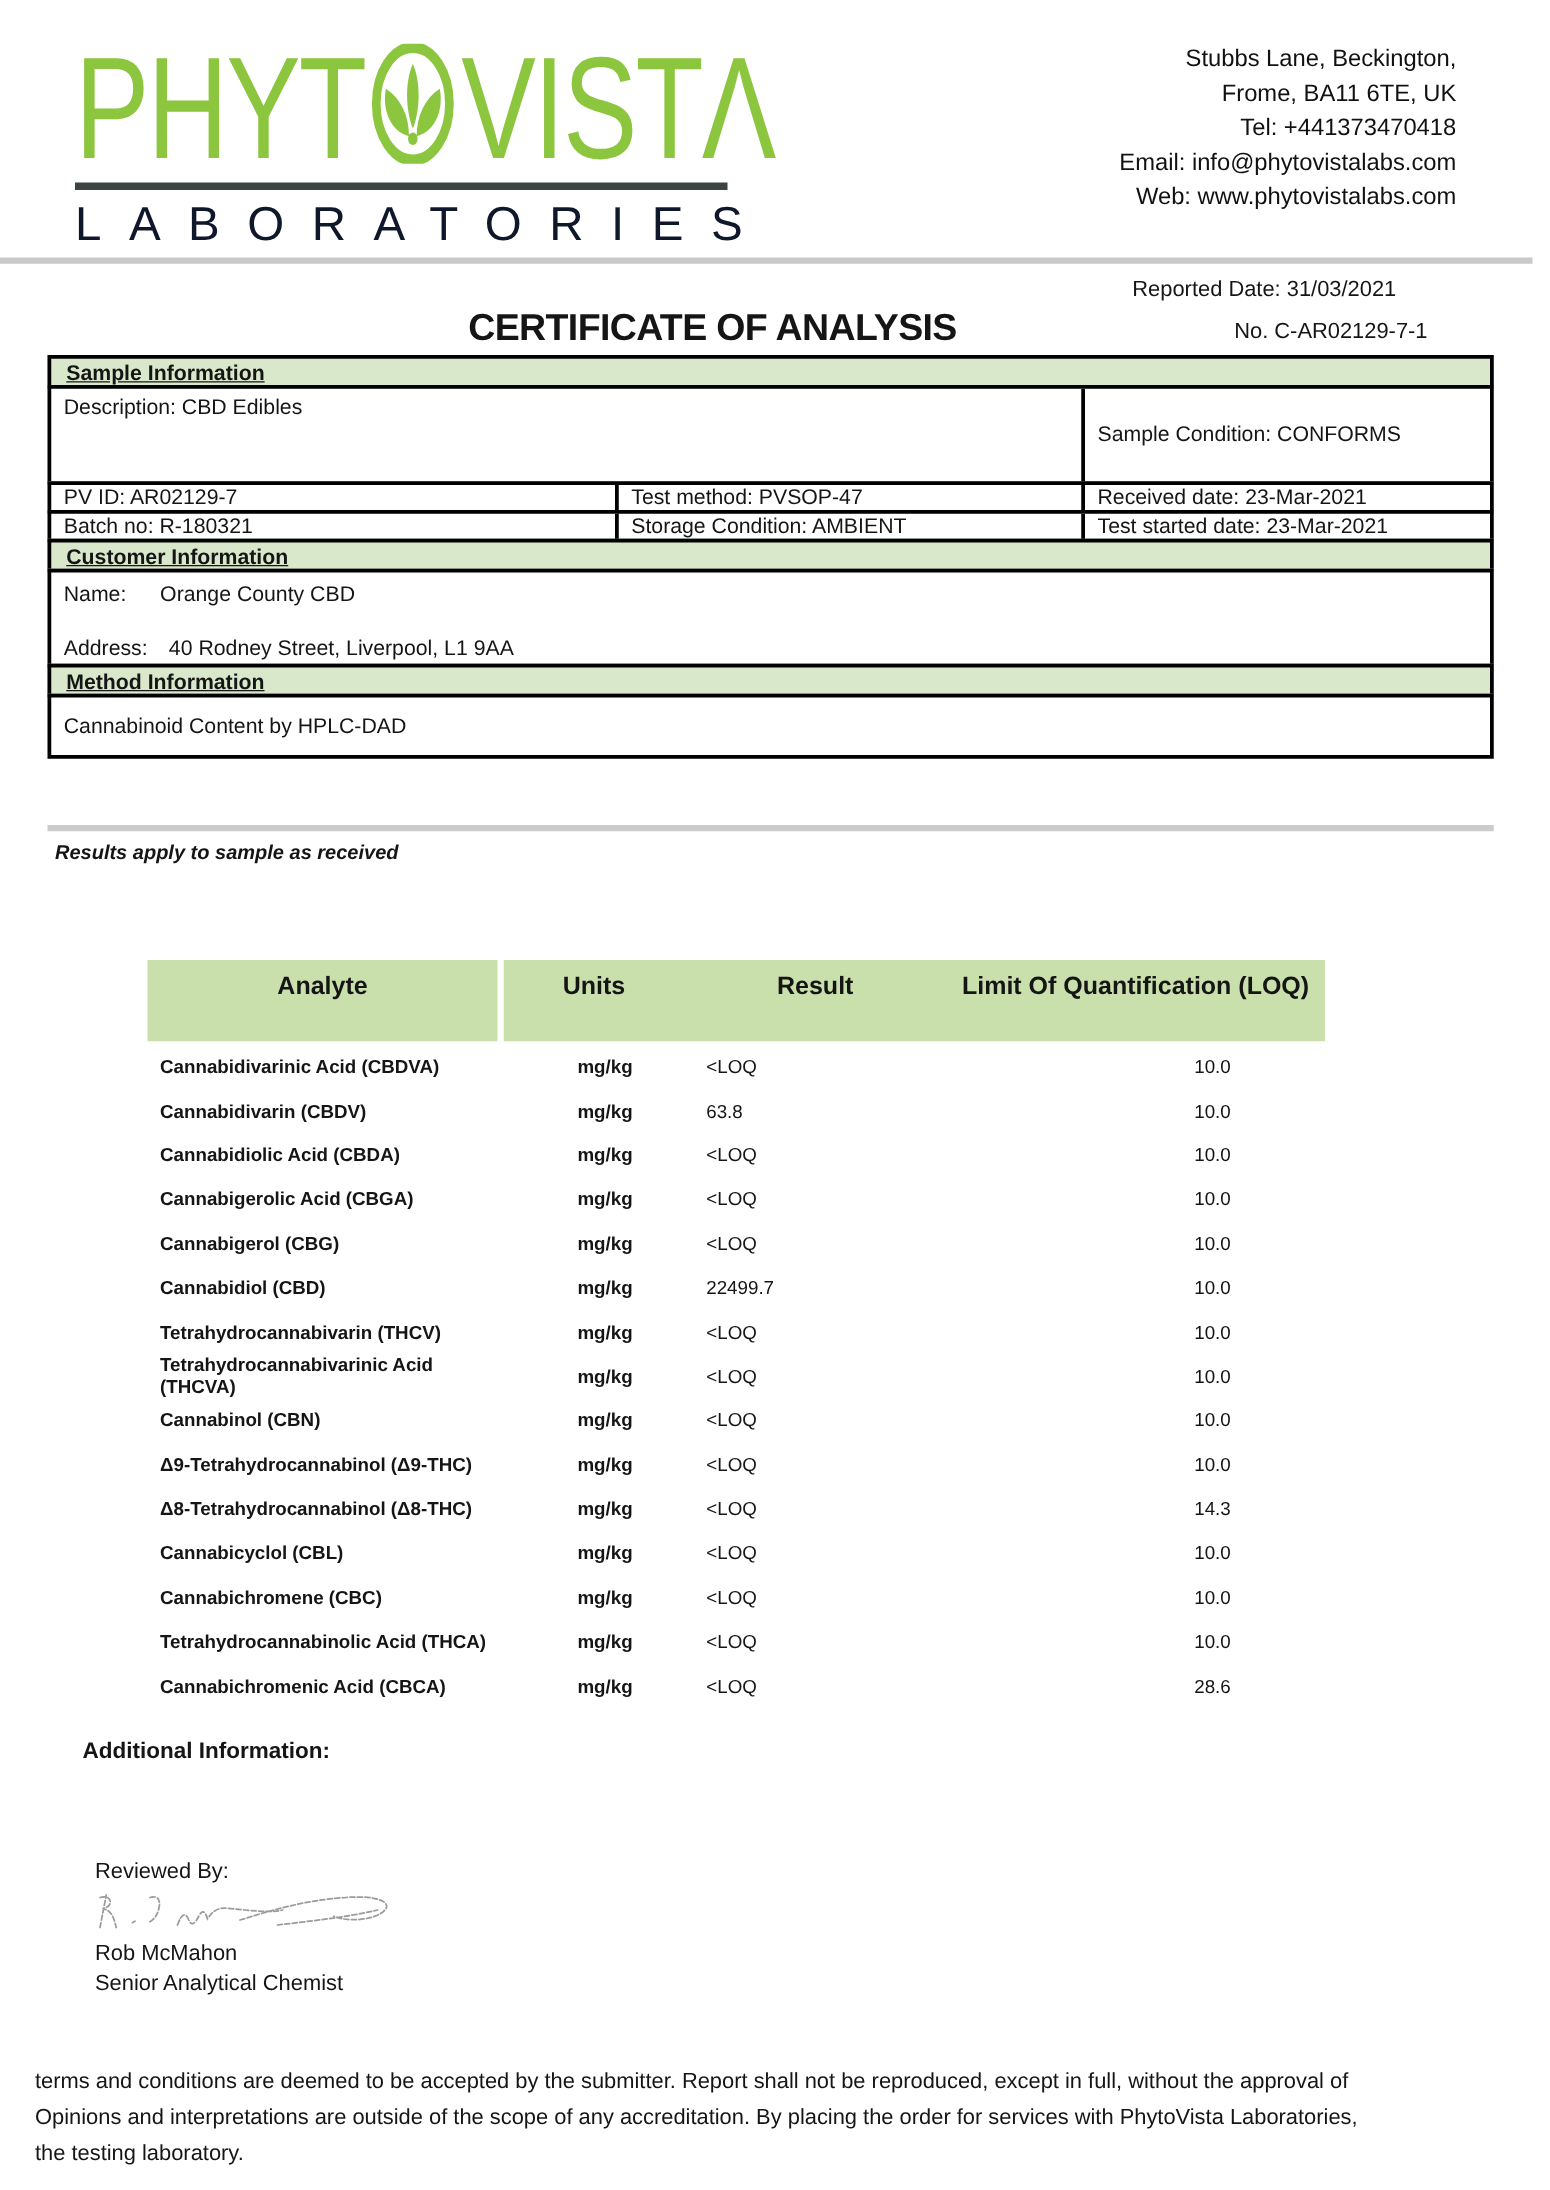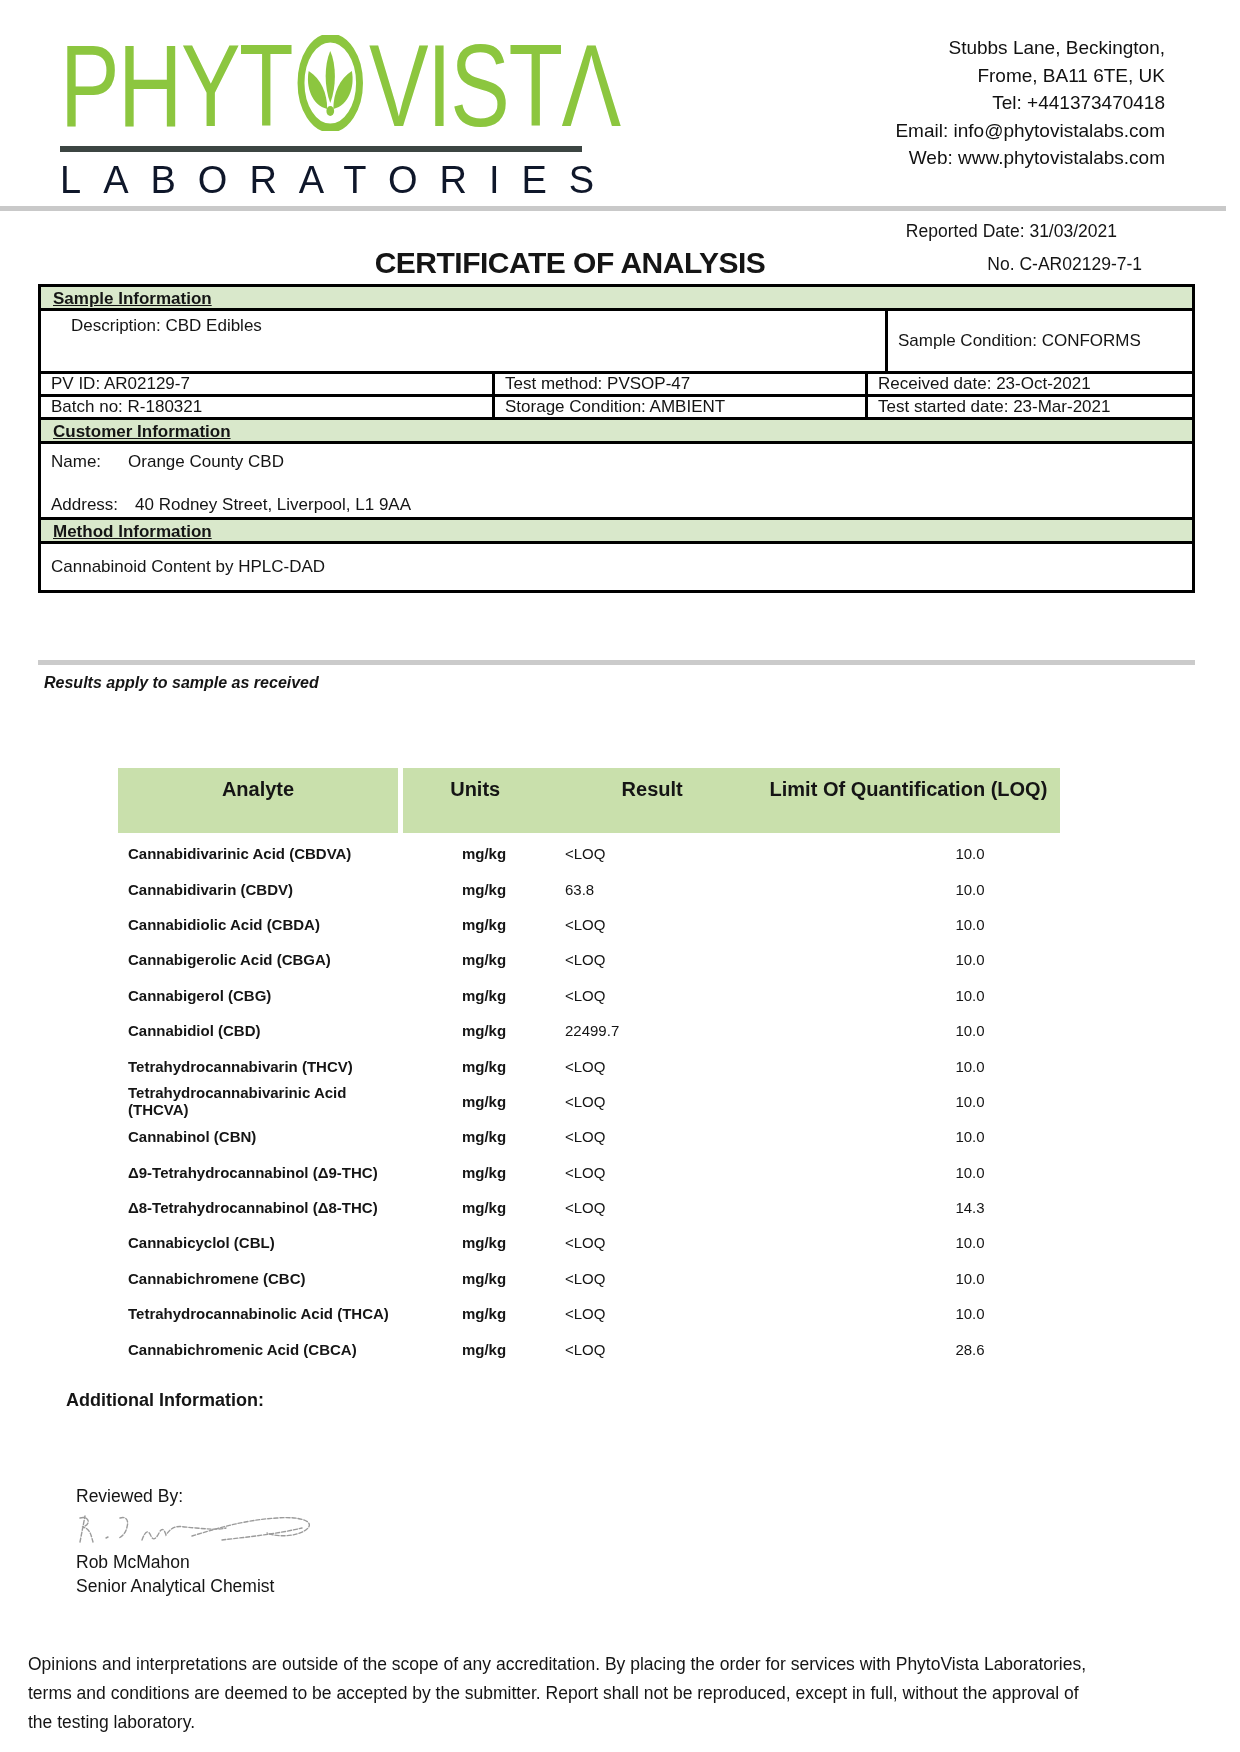--- a/index.html
+++ b/index.html
@@ -30,21 +30,21 @@
   
   .info-table{position:absolute;left:38px;top:284px;width:1157px;font-size:17px;}
   .info-table > div{box-sizing:border-box;border:3px solid #000;margin-top:-3px;background:#fff;}
   .info-table > div:first-child{margin-top:0;}
   .g-bar{background:#d9e8cb !important;height:27px;padding:2px 0 0 12px;
          font-weight:700;}
   .g-bar span{text-decoration:underline;}
   .i-row{display:flex;align-items:stretch;}
   .i-cell{box-sizing:border-box;padding-left:10px;display:flex;align-items:center;}
   .i-cell + .i-cell{border-left:3px solid #000;}
-  .r-desc{height:66px;padding-left:20px;}
+  .r-desc{height:80px;}
   .r-desc .c1{width:824px;align-items:flex-start;padding-top:5px;}
   .r-desc .c2{flex:1;}
   .r-3col{height:26px;}
   .r-3col .c1{width:451px;}
   .r-3col .c2{width:373px;}
   .r-3col .c3{flex:1;}
   .r-cust{height:79px;display:block;padding:8px 0 0 10px;}
   .cust-line{margin-bottom:23px;}
   .lbl-gap-name{display:inline-block;margin-left:27px;}
   .lbl-gap-addr{display:inline-block;margin-left:17px;}
@@ -120,21 +120,21 @@
     <div class="g-bar">
       <span>Sample Information</span>
     </div>
     <div class="i-row r-desc">
       <div class="i-cell c1">Description: CBD Edibles</div>
       <div class="i-cell c2">Sample Condition: CONFORMS</div>
     </div>
     <div class="i-row r-3col">
       <div class="i-cell c1">PV ID: AR02129-7</div>
       <div class="i-cell c2">Test method: PVSOP-47</div>
-      <div class="i-cell c3">Received date: 23-Oct-2021</div>
+      <div class="i-cell c3">Received date: 23-Mar-2021</div>
     </div>
     <div class="i-row r-3col">
       <div class="i-cell c1">Batch no: R-180321</div>
       <div class="i-cell c2">Storage Condition: AMBIENT</div>
       <div class="i-cell c3">Test started date: 23-Mar-2021</div>
     </div>
     <div class="g-bar">
       <span>Customer Information</span>
     </div>
     <div class="r-cust">
@@ -267,18 +267,18 @@
         <path d="M70 34 q5 -14 9 -4 q3 7 8 -3 q4 -8 7 2 c8 -12 14 -8 30 -7 c12 1 22 2 30 0"></path>
         <path d="M120 30 c20 -6 50 -16 85 -18 c25 -2 38 4 30 11 c-8 7 -28 9 -40 4"></path>
         <path d="M150 34 c25 -3 55 -6 80 -12"></path>
       </g>
     </svg>
   </div>
   <div class="sig-name">Rob McMahon</div>
   <div class="sig-title">Senior Analytical Chemist</div>
 
   <div class="footer">
+    <div>terms and conditions are deemed to be accepted by the submitter. Report shall not be reproduced, except in full, without the approval of</div>
     <div>Opinions and interpretations are outside of the scope of any accreditation. By placing the order for services with PhytoVista Laboratories,</div>
-    <div>terms and conditions are deemed to be accepted by the submitter. Report shall not be reproduced, except in full, without the approval of</div>
     <div>the testing laboratory.</div>
   </div>
 
 </div>
 
 </body></html>

